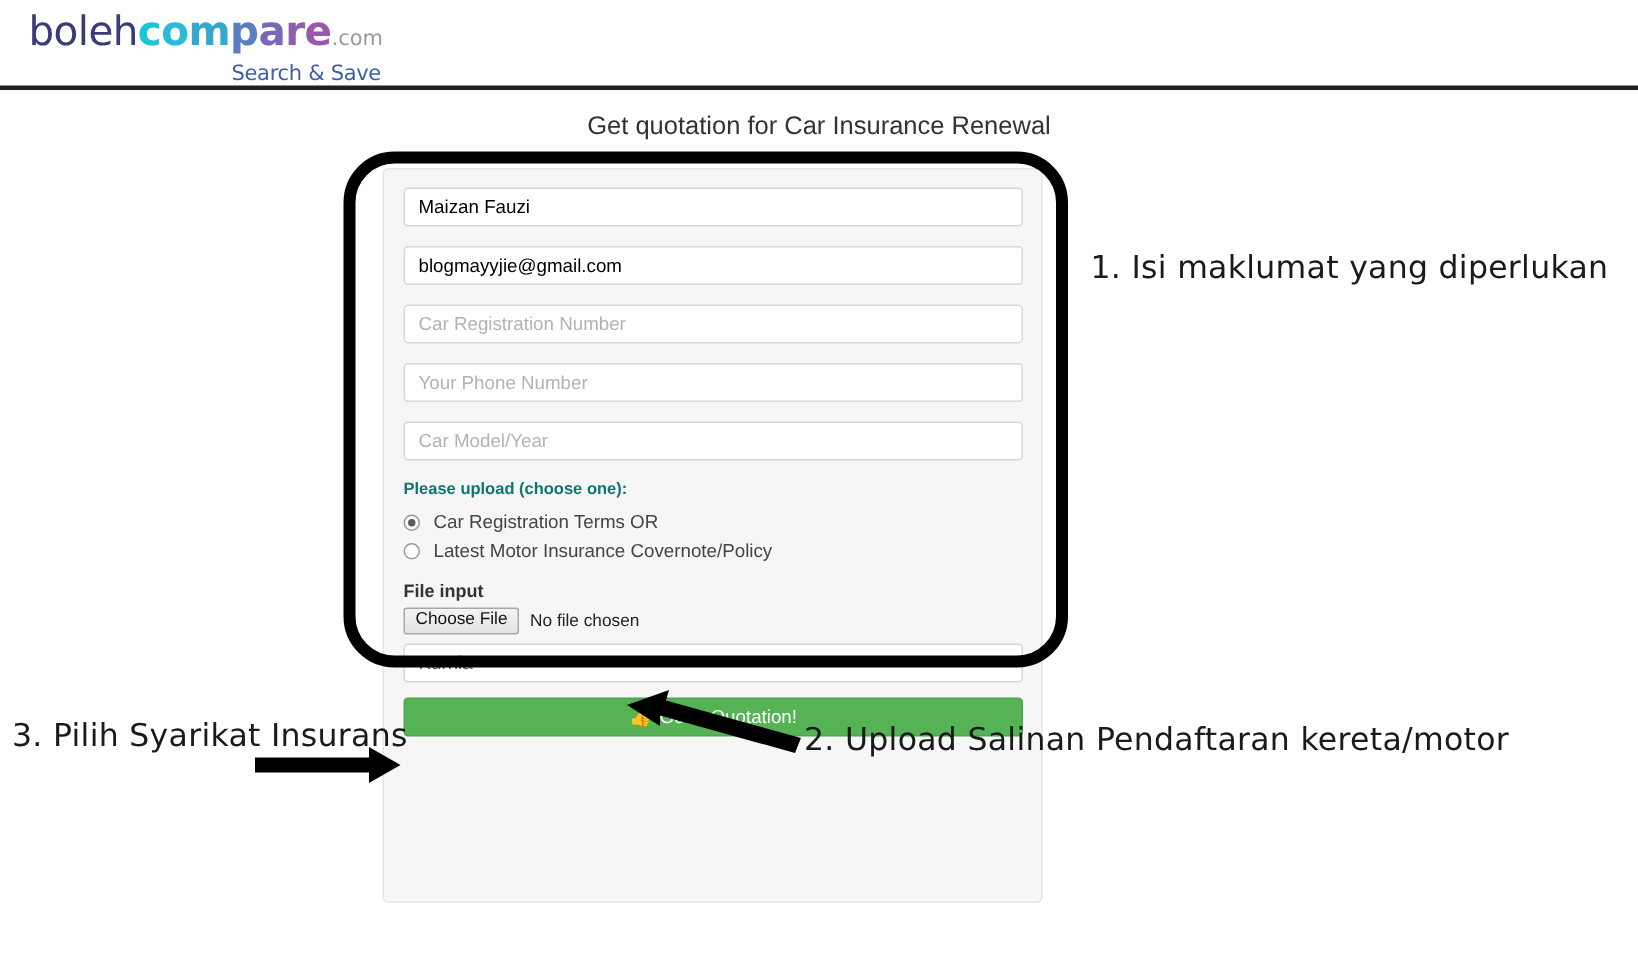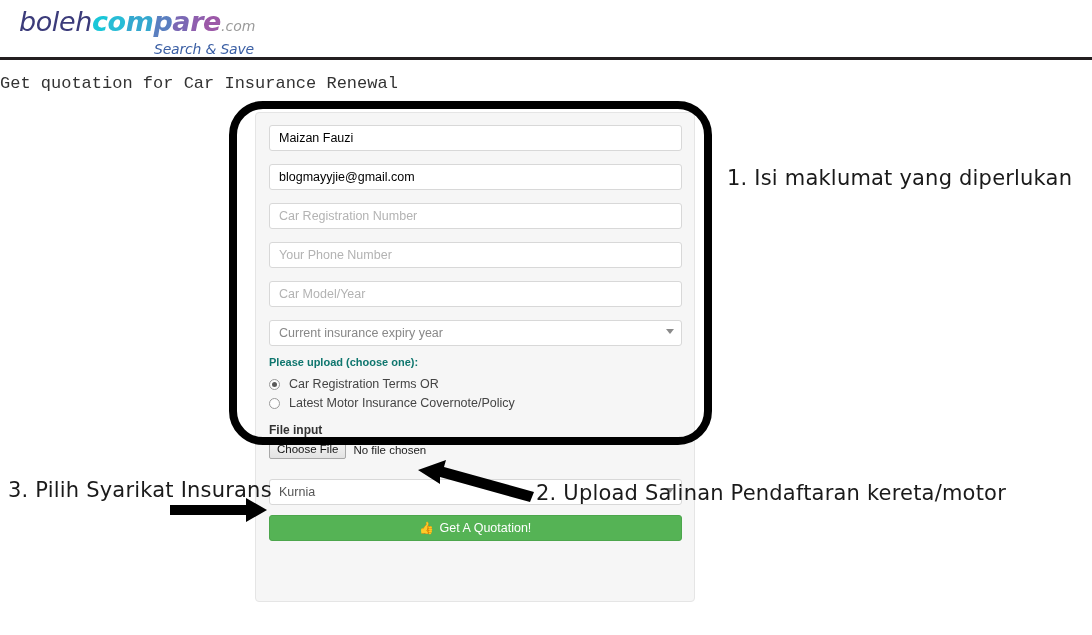--- a/index.html
+++ b/index.html
@@ -14,21 +14,21 @@
 
   
   #site-header {
     position: absolute; left: 0; top: 0;
     width: 1092px; height: 60px;
     background: #ffffff;
     border-bottom: 3px solid #231f20;
   }
   #logo {
     position: absolute; left: 19px; top: 8px;
-    width: 260px; height: 48px; font-style: italic;
+    width: 260px; height: 48px;
   }
   .logo-line1 {
     font-family: "DejaVu Sans", sans-serif;
     font-size: 27px; line-height: 27px;
     letter-spacing: -0.4px;
     white-space: nowrap;
   }
   .lg-boleh { color: #3b3b7a; font-weight: 400; }
   .lg-c  { color: #19c6d8; font-weight: 700; }
   .lg-o  { color: #28bcd6; font-weight: 700; }
@@ -41,22 +41,23 @@
   .logo-line2 {
     font-family: "DejaVu Sans", sans-serif;
     font-size: 14px; color: #3b5fa4;
     text-align: right; width: 235px;
     margin-top: 1px; letter-spacing: -0.2px;
   }
 
   
   #page-title {
     position: absolute; left: 0; top: 74px; width: 1092px;
+    text-align: center;
     font-size: 17px; color: #333333;
-    font-family: Liberation Mono, monospace;
+    font-family: Liberation Sans, sans-serif;
   }
 
   
   #form-panel {
     position: absolute; left: 255px; top: 112px;
     width: 440px; height: 490px;
     background: #f6f6f6;
     border: 1px solid #e5e5e5;
     border-radius: 4px;
     padding: 12px 13px;
@@ -203,44 +204,40 @@
 
   <div class="field" placeholder="Your Email">blogmayyjie@gmail.com</div>
 
   <div class="field placeholder-style" placeholder="Car Registration Number">Car Registration Number</div>
 
   <div class="field placeholder-style" placeholder="Your Phone Number">Your Phone Number</div>
 
   <div class="field placeholder-style" placeholder="Car Model/Year">Car Model/Year</div>
 
 
-  <div class="select-wrap">
-    <div class="select-box">Current insurance expiry year</div>
-    <span class="caret"></span>
-  </div>
 
   <div class="upload-label">Please upload (choose one):</div>
 
   <div class="radio-row">
     <span class="radio on"></span>
     <span>Car Registration Terms OR</span>
   </div>
 
   <div class="radio-row">
     <span class="radio"></span>
     <span>Latest Motor Insurance Covernote/Policy</span>
   </div>
 
   <div class="file-label">File input</div>
   <div class="file-row">
     <span class="choose-btn">Choose File</span>
     <span class="file-name">No file chosen</span>
   </div>
 
-  <div class="select-wrap" style="margin-top:20px;">
+  <div class="select-wrap" style="margin-top:6px;">
     <div class="select-box chosen">Kurnia</div>
     <span class="caret"></span>
   </div>
 
 
   <div id="submit-btn">
     <span class="thumb">👍</span>
     <span>Get A Quotation!</span>
   </div>
 </div>

